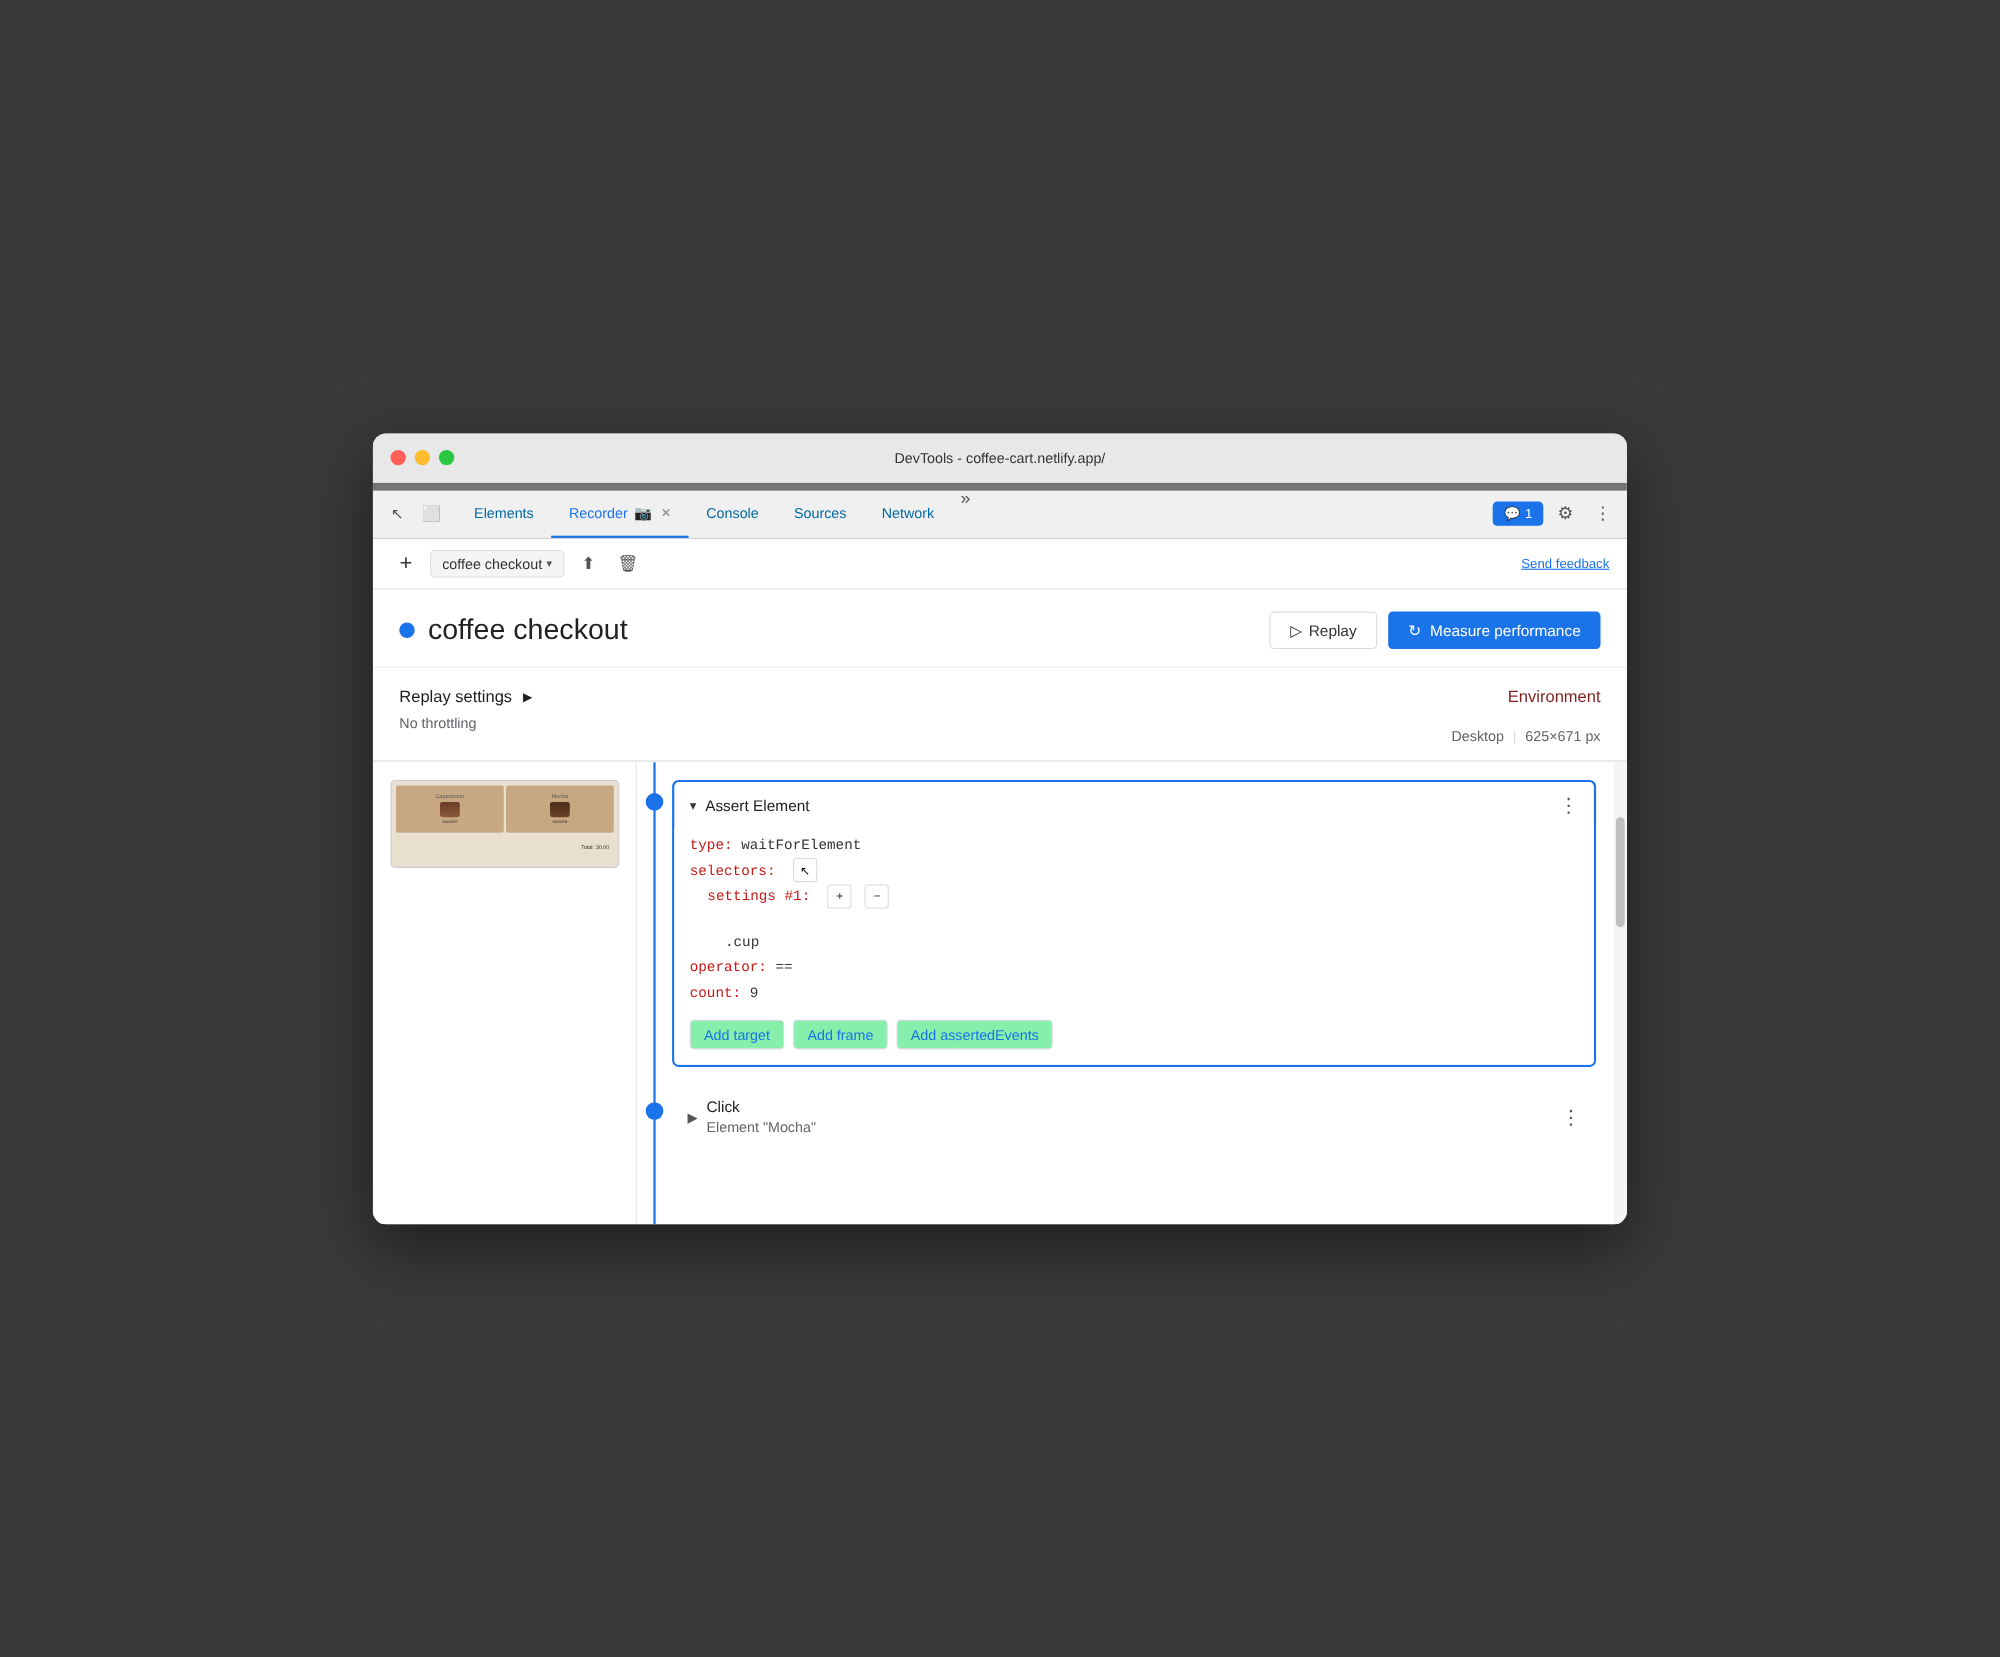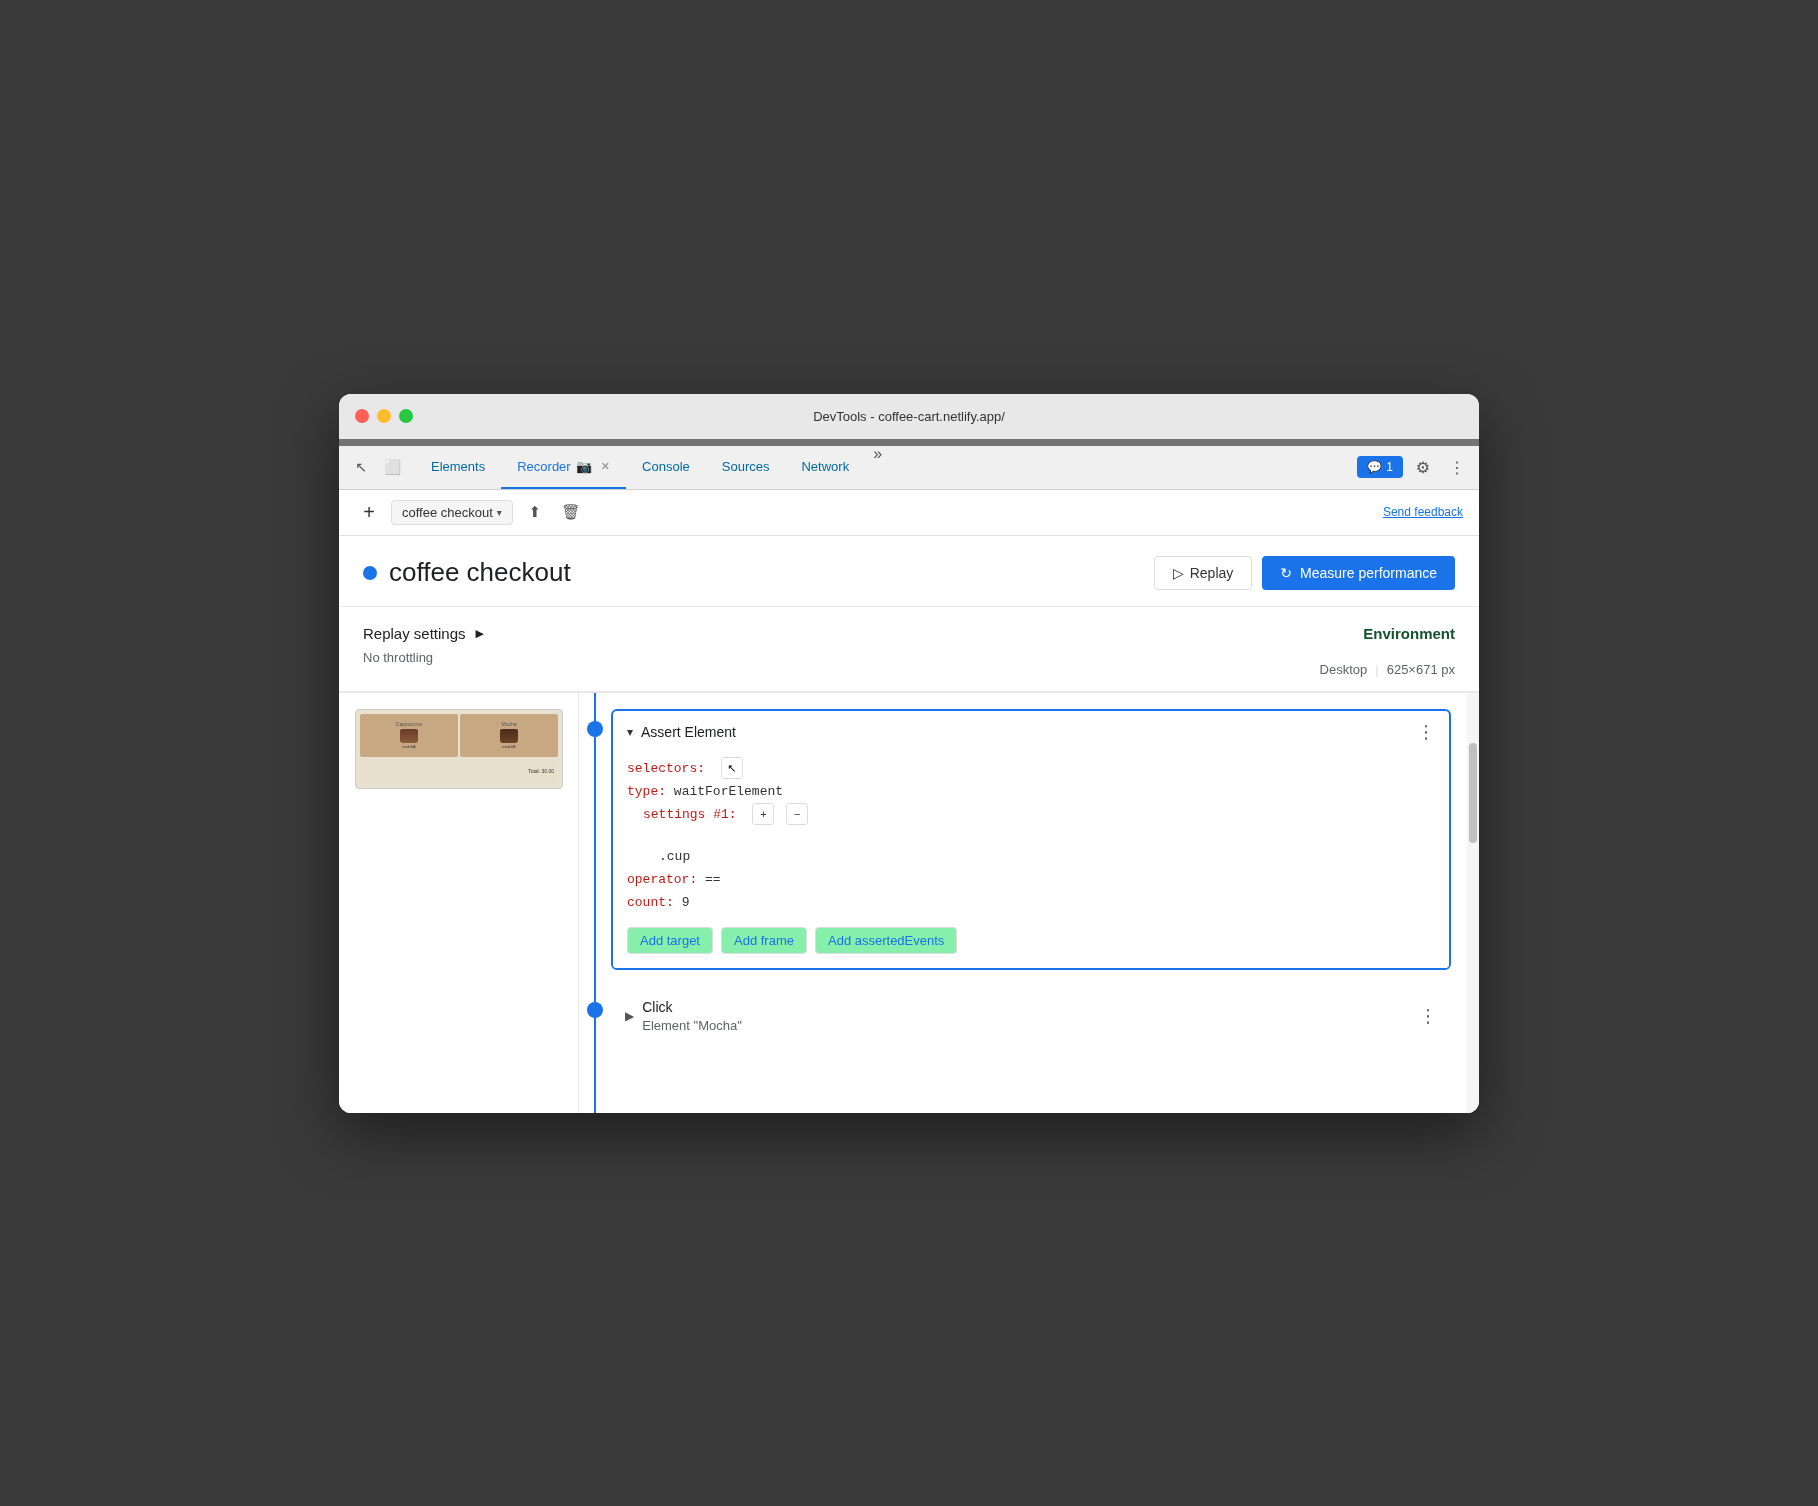--- a/index.html
+++ b/index.html
@@ -266,22 +266,22 @@
     }
     .no-throttling {
       font-size: 13px;
       color: #5f6368;
     }
     .env-section {
       text-align: right;
     }
     .env-label {
       font-size: 15px;
-      font-weight: 700;
-      color: #14532d;
+      font-weight: 400;
+      color: #7f1d1d;
       margin-bottom: 20px;
     }
     .env-value {
       font-size: 13px;
       color: #5f6368;
       display: flex;
       align-items: center;
       gap: 8px;
       justify-content: flex-end;
     }
@@ -506,26 +506,26 @@
           <div style="flex:1; border:2px solid #1a73e8; border-radius:6px; overflow:hidden;">
             <div style="display:flex; align-items:center; justify-content:space-between; padding:10px 14px;">
               <div style="display:flex; align-items:center; gap:8px;">
                 <span style="font-size:12px; cursor:pointer; color:#333;">▾</span>
                 <span style="font-size:14px; font-weight:500; color:#202124;">Assert Element</span>
               </div>
               <span style="cursor:pointer; color:#555; font-size:18px;">⋮</span>
             </div>
             <div style="padding:4px 14px 14px; font-family:'Menlo','Courier New',monospace; font-size:13px; line-height:1.8; background:white;">
               <div>
+                <span class="code-key">type:</span>
+                <span class="code-val"> waitForElement</span>
+              </div>
+              <div>
                 <span class="code-key">selectors:</span>
                 <button class="selector-icon-btn" style="margin-left:8px;">↖</button>
-              </div>
-              <div>
-                <span class="code-key">type:</span>
-                <span class="code-val"> waitForElement</span>
               </div>
               <div class="code-indent1">
                 <span class="code-key">settings #1:</span>
                 <button class="selector-icon-btn plus-btn" style="margin-left:8px;">+</button>
                 <button class="selector-icon-btn minus-btn" style="margin-left:4px;">−</button>
               </div>
               <div class="code-indent2">
                 <span class="code-val">.cup</span>
               </div>
               <div>

